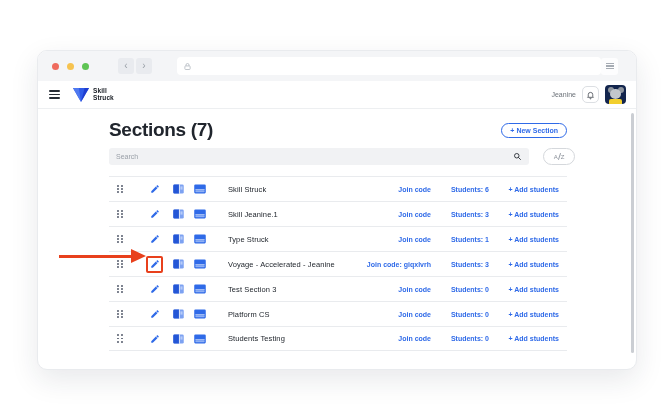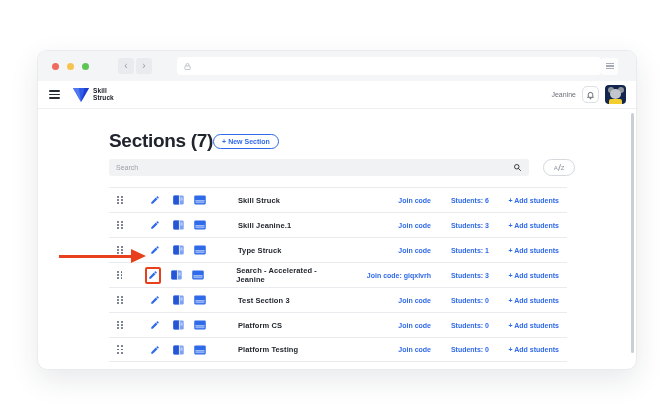--- a/index.html
+++ b/index.html
@@ -33,21 +33,21 @@
   .user-name { font-size:7px; color:#6b7178; }
   .bell-btn { width:17px; height:17px; border:1px solid #dcdfe3; border-radius:5px; background:#fff;
               display:flex; align-items:center; justify-content:center; }
   .avatar { position:relative; width:21px; height:19px; border-radius:4px; background:#13254d; overflow:hidden; }
   .avatar .ear { position:absolute; top:2px; width:6px; height:6px; border-radius:50%; background:#8e959e; }
   .avatar .head { position:absolute; top:3.5px; left:5px; width:11px; height:10px; border-radius:50%; background:#c2c7cd; }
   .avatar .shirt { position:absolute; bottom:0; left:4px; width:13px; height:5px; background:#f2cf2e; border-radius:2px 2px 0 0; }
 
   
   .content { position:relative; margin-left:71px; width:458px; }
-  .title-row { display:flex; align-items:center; justify-content:flex-start; margin-top:21px; }
+  .title-row { display:flex; align-items:center; justify-content:space-between; margin-top:10px; }
   .page-title { font-size:19px; font-weight:800; color:#20252d; letter-spacing:-.3px; }
   .new-section-btn { height:15px; padding:0 8px; border:1px solid #2f6ae8; border-radius:8px; background:#fff;
                      color:#2f6ae8; font-size:7px; font-weight:700; line-height:13px; white-space:nowrap; }
   .search-row { display:flex; margin-top:7px; gap:14px; }
   .search-box { flex:0 0 420px; height:17px; background:#f1f2f4; border-radius:3px;
                 display:flex; align-items:center; padding:0 7px; }
   .search-box input { flex:1; border:none; background:transparent; outline:none; font-size:7px; color:#3a4048;
                       font-family:"Liberation Sans", sans-serif; }
   .search-box input::placeholder { color:#9aa0a8; }
   .az-btn { flex:0 0 32px; height:17px; border:1px solid #d5d8dc; border-radius:8.5px; background:#fff;
@@ -59,21 +59,21 @@
   .row { position:relative; display:flex; align-items:center; height:25px; border-top:1px solid #e9ebee; background:#fff; }
   .row:last-child { border-bottom:1px solid #e9ebee; }
   .drag { margin-left:6px; width:10px; display:grid; grid-template-columns:repeat(2,2px); gap:1.4px 1.8px; justify-content:center; }
   .drag i { width:1.8px; height:1.8px; background:#596070; border-radius:50%; }
   .pencil-wrap { margin-left:21px; width:17px; height:17px; border:2px solid transparent; border-radius:2px;
                  display:flex; align-items:center; justify-content:center; }
   .pencil-wrap.hl { border-color:#e8401c; }
   .icon-btn { display:flex; align-items:center; justify-content:center; }
   .book-btn { margin-left:10px; width:11px; }
   .monitor-btn { margin-left:10px; width:12px; }
-  .row-name { margin-left:32px; font-size:7.5px; font-weight:700; color:#22272e; letter-spacing:.1px; }
+  .row-name { margin-left:22px; font-size:7.5px; font-weight:400; color:#22272e; letter-spacing:.1px; }
   .row-links { margin-left:auto; display:flex; align-items:center; padding-right:8px; }
   .row-links a { text-decoration:none; color:#2f6ae8; font-size:7px; font-weight:700; white-space:nowrap; }
   .lnk-join { min-width:92px; text-align:right; }
   .lnk-students { min-width:44px; text-align:right; margin-left:14px; }
   .lnk-add { min-width:56px; text-align:right; margin-left:14px; }
 
   
   .scroll-thumb { position:absolute; right:2px; top:62px; width:3px; height:240px; background:#cbced3; border-radius:2px; }
 
   
@@ -296,21 +296,21 @@
             <rect x="16.2" y="10" width="4.8" height="1.6" fill="#ffffff"></rect>
           </svg>
         </span>
         <span class="icon-btn monitor-btn">
           <svg width="12" height="10" viewBox="0 0 26 20">
             <rect x="0.5" y="0.5" width="25" height="19" rx="2.5" fill="#2f6ae8"></rect>
             <rect x="3" y="11" width="20" height="1.4" fill="#ffffff"></rect>
             <rect x="3" y="12.8" width="20" height="4.2" rx="1" fill="#8fb0f4"></rect>
           </svg>
         </span>
-        <span class="row-name">Search - Accelerated - Jeanine</span>
+        <span class="row-name">Voyage - Accelerated - Jeanine</span>
         <span class="row-links">
           <a href="#" class="lnk-join">Join code: giqxlvrh</a>
           <a href="#" class="lnk-students">Students: 3</a>
           <a href="#" class="lnk-add">+ Add students</a>
         </span>
       </div>
           <div class="row">
         <span class="drag">
               <i></i>
               <i></i>
@@ -407,21 +407,21 @@
             <rect x="16.2" y="10" width="4.8" height="1.6" fill="#ffffff"></rect>
           </svg>
         </span>
         <span class="icon-btn monitor-btn">
           <svg width="12" height="10" viewBox="0 0 26 20">
             <rect x="0.5" y="0.5" width="25" height="19" rx="2.5" fill="#2f6ae8"></rect>
             <rect x="3" y="11" width="20" height="1.4" fill="#ffffff"></rect>
             <rect x="3" y="12.8" width="20" height="4.2" rx="1" fill="#8fb0f4"></rect>
           </svg>
         </span>
-        <span class="row-name">Platform Testing</span>
+        <span class="row-name">Students Testing</span>
         <span class="row-links">
           <a href="#" class="lnk-join">Join code</a>
           <a href="#" class="lnk-students">Students: 0</a>
           <a href="#" class="lnk-add">+ Add students</a>
         </span>
       </div>
         </div>
     </div>
 
     <div class="annot-arrow">

